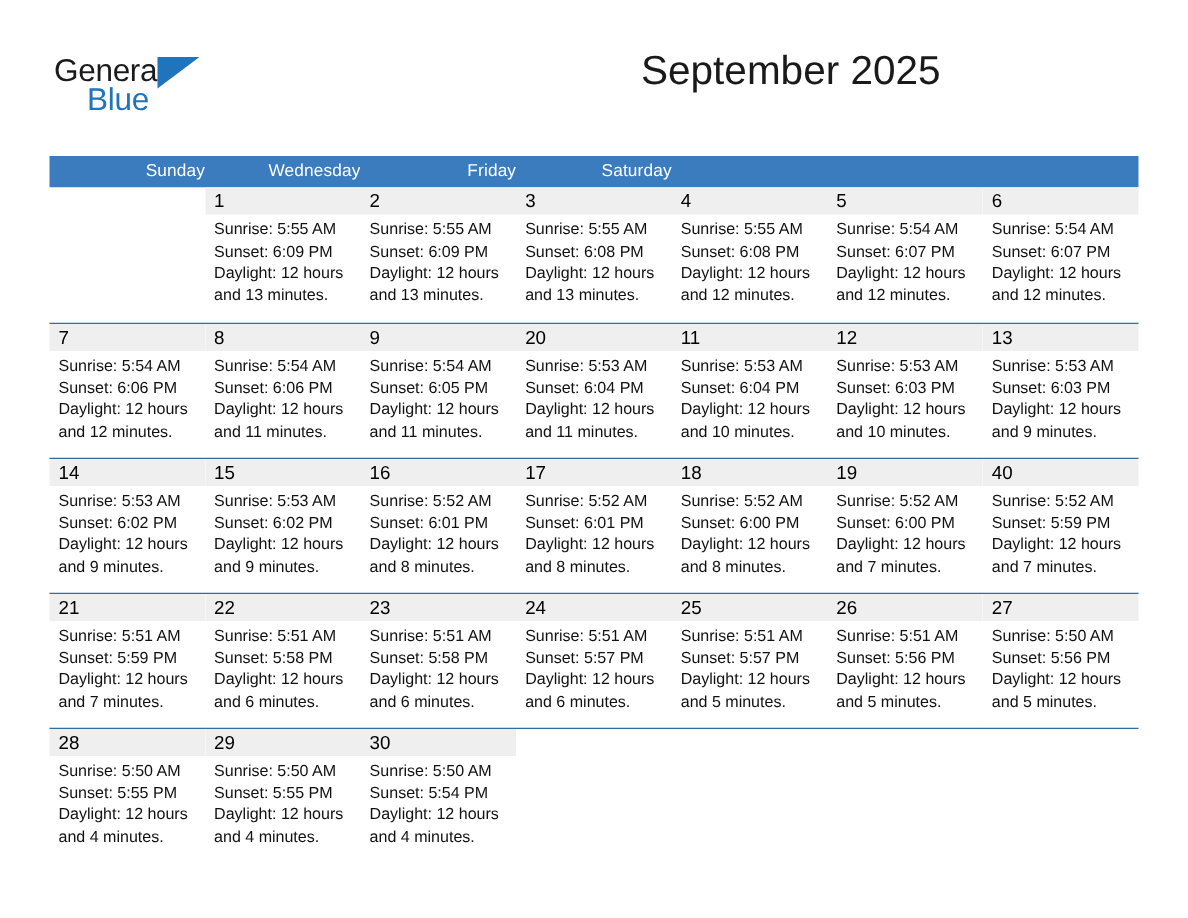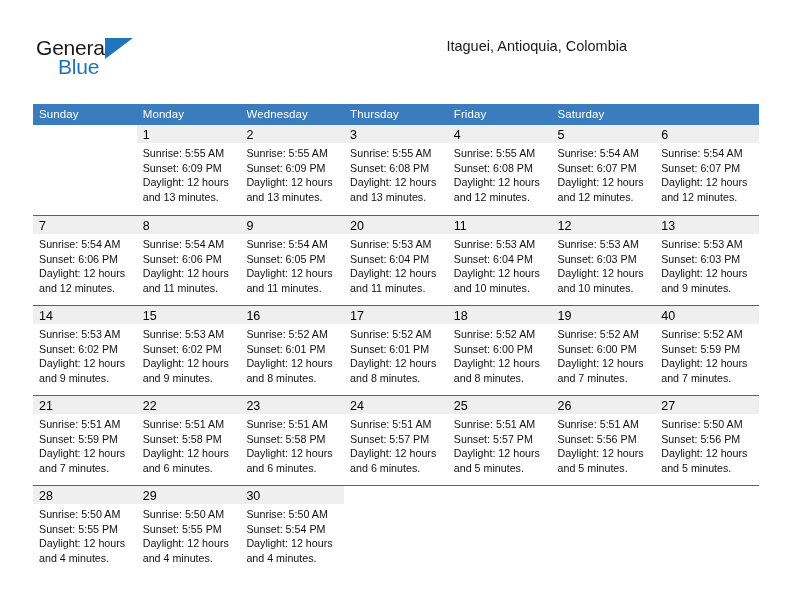--- a/index.html
+++ b/index.html
@@ -97,20 +97,21 @@
     left: 33px;
     top: 104px;
     width: 726px;
   }
 
   .weekday-row {
     display: flex;
     width: 726px;
     height: 21px;
     background: #3a7cbe;
+    text-align: right;
   }
   .weekday {
     width: 103.71px;
     box-sizing: border-box;
     padding-left: 6px;
     font-size: 11.5px;
     color: #ffffff;
     line-height: 21px;
     letter-spacing: 0.1px;
     overflow: hidden;
@@ -167,31 +168,29 @@
 
   <div class="header">
 
     <div class="logo">
       <span class="logo-general">General</span>
       <span class="logo-triangle"></span>
       <span class="logo-blue">Blue</span>
     </div>
 
     <div class="title-block">
-      <div class="cal-subtitle">Itaguei, Antioquia, Colombia</div>
+      <h1 class="cal-title">September 2025</h1>
     </div>
 
   </div>
 
   <div class="calendar">
     <div class="weekday-row" id="weekday-row">
         <div class="weekday">Sunday</div>
-        <div class="weekday">Monday</div>
         <div class="weekday">Wednesday</div>
-        <div class="weekday">Thursday</div>
         <div class="weekday">Friday</div>
         <div class="weekday">Saturday</div>
       </div>
     <div id="weeks-container">
         <div class="week-row first">
           <div class="day-cell">
             <div class="daynum-band"><span class="daynum"></span></div>
             <div class="cell-body"></div>
           </div>
           <div class="day-cell filled">

